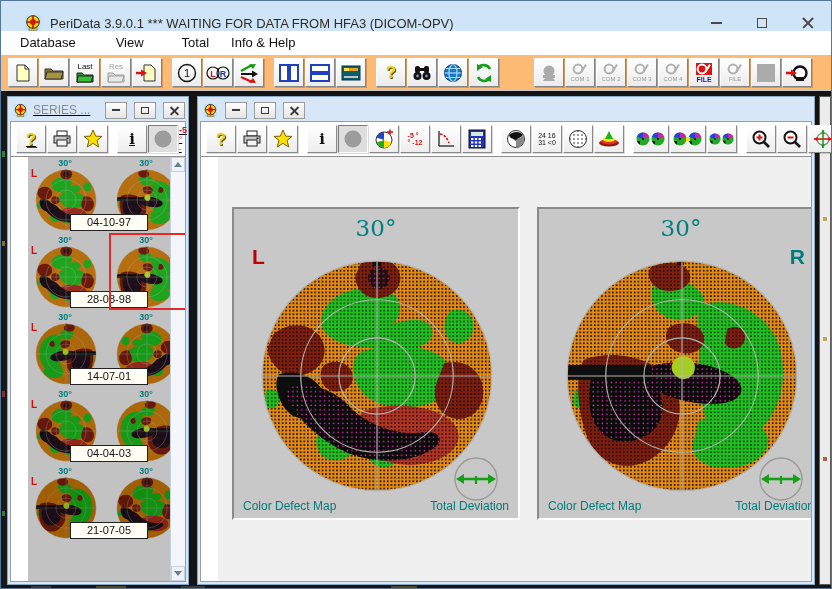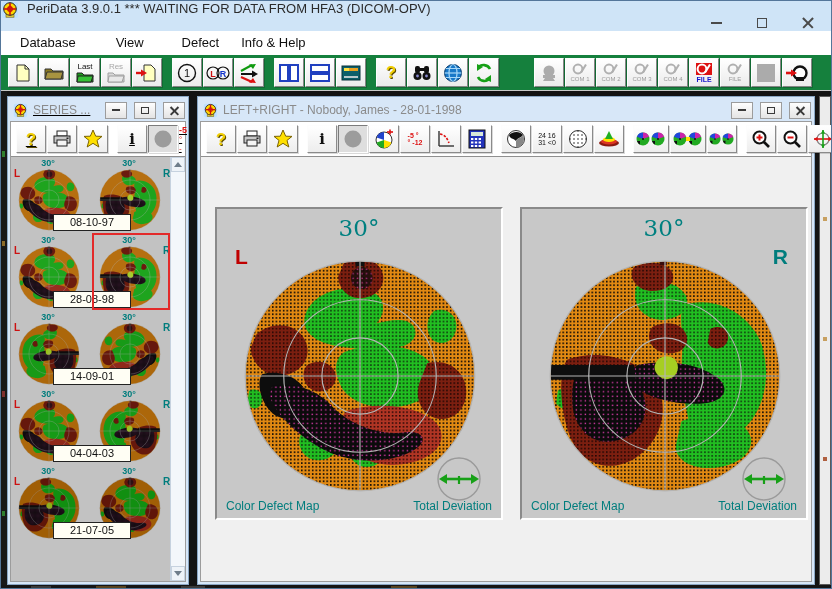--- a/index.html
+++ b/index.html
@@ -3,37 +3,37 @@
 <meta charset="utf-8">
 <style>
   html,body{margin:0;padding:0;background:#333;}
   body{font-family:"Liberation Sans",sans-serif;}
   *{box-sizing:border-box;}
   #root{position:relative;width:832px;height:589px;background:#131313;overflow:hidden;
         border:1px solid #54769a;}
 
   
   .titlebar{position:absolute;top:0;left:0;right:0;height:44px;background:#cfe4f7;
-            display:flex;align-items:flex-start;padding-left:0;gap:8px;}
+            display:flex;align-items:center;padding-left:23px;gap:8px;}
   .title-text{font-size:13px;color:#2b2b2b;white-space:nowrap;}
   .win-controls{margin-left:auto;display:flex;height:100%;}
   .wc{width:46px;height:100%;display:flex;align-items:center;justify-content:center;}
   .g-min{width:11px;height:2px;background:#4a4a4a;}
   .g-max{width:10px;height:10px;border:1.5px solid #4a4a4a;}
   .g-close{position:relative;width:12px;height:12px;}
   .g-close::before,.g-close::after{content:"";position:absolute;left:-1px;top:5px;width:14px;height:1.6px;background:#4a4a4a;}
   .g-close::before{transform:rotate(45deg);} .g-close::after{transform:rotate(-45deg);}
 
   .menubar{position:absolute;top:30px;left:0;right:0;height:24px;background:#ffffff;
            display:flex;align-items:center;padding-left:8px;font-size:13px;color:#101010;text-align:right;}
   .menu-item{padding:3px 11px 4px 11px;}
   .menu-item:nth-child(2){margin-left:18px;}
   .menu-item:nth-child(3){margin-left:16px;}
 
-  .toolbar{position:absolute;top:54px;left:0;right:0;height:36px;background:#15803d;
+  .toolbar{position:absolute;top:54px;left:0;right:0;height:36px;background:#fdba74;
            border-bottom:1px solid #c9c9c9;display:flex;align-items:center;padding-left:7px;}
   .tbtn{width:30px;height:29px;flex:0 0 auto;margin-right:1px;position:relative;
         background:linear-gradient(#ffffff,#ebebeb);
         border:1px solid #858585;border-top-color:#fdfdfd;border-left-color:#fdfdfd;
         box-shadow:1px 1px 0 rgba(0,0,0,.18);
         display:flex;align-items:center;justify-content:center;flex-direction:column;}
   .tsep{width:9px;flex:0 0 auto;}
   .tgap{width:34px;flex:0 0 auto;}
   .tiny-label{font-size:6px;color:#9a9a9a;line-height:6px;margin-top:1px;}
   .file-label-on{font-size:7px;font-weight:bold;color:#1616cc;line-height:7px;margin-top:1px;}
@@ -60,21 +60,21 @@
               padding:3px 3px 3px 5px;border-bottom:1px solid #8f8f8f;}
   .cbtn{width:30px;height:28px;flex:0 0 auto;margin-right:1px;
         background:linear-gradient(#ffffff,#ededed);
         border:1px solid #8a8a8a;border-top-color:#fdfdfd;border-left-color:#fdfdfd;
         box-shadow:1px 1px 0 rgba(0,0,0,.15);
         display:flex;align-items:center;justify-content:center;flex-direction:column;}
   .cbtn.pressed{background:#dedede;border-color:#7c7c7c #fdfdfd #fdfdfd #7c7c7c;}
   .cbtn.wide{width:36px;}
   .csep{width:8px;flex:0 0 auto;}
   .info-i{font-family:"DejaVu Serif",serif;font-weight:bold;font-size:15px;color:#101010;line-height:15px;}
-  .cw-body{flex:1 1 auto;position:relative;overflow:hidden;min-height:0;}
+  .cw-body{flex:1 1 auto;position:relative;overflow:hidden;min-height:0;margin-left:17px;}
 
   
   #series-body{background:#c2c2c2;}
   .srow{position:relative;height:77px;}
   .srow .deg{position:absolute;top:1px;font-size:9px;font-weight:bold;color:#007d7d;width:62px;text-align:center;}
   .srow .degl{left:6px;} .srow .degr{left:87px;}
   .srow .eye{position:absolute;top:11px;font-size:10px;font-weight:bold;}
   .srow .eyeL{left:3px;color:#cc1111;} .srow .eyeR{left:152px;color:#007d7d;}
   .thumbmap{position:absolute;top:12px;width:62px;height:62px;}
   .tml{left:7px;} .tmr{left:88px;}
@@ -259,21 +259,21 @@
         </div>
       <div class="wc">
           <div class="g-close"></div>
         </div>
     </div>
   </div>
 
   <div class="menubar">
     <span class="menu-item">Database</span>
     <span class="menu-item">View</span>
-    <span class="menu-item">Defect</span>
+    <span class="menu-item">Total</span>
     <span class="menu-item">Info &amp; Help</span>
   </div>
 
   <div class="toolbar">
     <div class="tbtn">
       <svg width="16" height="18">
           <path d="M2,1 h8 l4,4 v12 h-12 z" fill="#ffffc0" stroke="#333"></path>
           <path d="M10,1 v4 h4" fill="none" stroke="#333"></path>
         </svg>
     </div>
@@ -513,21 +513,21 @@
           <span class="deg degl">30°</span>
           <span class="deg degr">30°</span>
           <span class="eye eyeL">L</span>
           <span class="eye eyeR">R</span>
           <svg class="thumbmap tml" viewBox="0 0 260 260">
               <use href="#mapL"></use>
             </svg>
           <svg class="thumbmap tmr" viewBox="0 0 260 260">
               <use href="#mapR"></use>
             </svg>
-          <span class="date">08-10-97</span>
+          <span class="date">04-10-97</span>
         </div>
 
         <div class="srow">
           <span class="deg degl">30°</span>
           <span class="deg degr">30°</span>
           <span class="eye eyeL">L</span>
           <span class="eye eyeR">R</span>
           <svg class="thumbmap tml" viewBox="0 0 260 260">
               <use href="#mapL"></use>
             </svg>
@@ -542,21 +542,21 @@
           <span class="deg degl">30°</span>
           <span class="deg degr">30°</span>
           <span class="eye eyeL">L</span>
           <span class="eye eyeR">R</span>
           <svg class="thumbmap tml r3m" viewBox="0 0 260 260">
               <use href="#mapR" transform="scale(-1,1) translate(-260,0)"></use>
             </svg>
           <svg class="thumbmap tmr r3m" viewBox="0 0 260 260">
               <use href="#mapL" transform="scale(-1,1) translate(-260,0)"></use>
             </svg>
-          <span class="date">14-09-01</span>
+          <span class="date">14-07-01</span>
         </div>
 
         <div class="srow">
           <span class="deg degl">30°</span>
           <span class="deg degr">30°</span>
           <span class="eye eyeL">L</span>
           <span class="eye eyeR">R</span>
           <svg class="thumbmap tml r4m" viewBox="0 0 260 260">
               <use href="#mapL"></use>
             </svg>
@@ -590,21 +590,20 @@
         </div>
       </div>
     </div>
   </div>
 
   <div class="cwin" style="left:196px;top:95px;width:618px;height:489px;">
     <div class="cw-title">
       <svg width="15" height="15">
           <use href="#sAppIcon"></use>
         </svg>
-      <span class="cw-title-text">LEFT+RIGHT - Nobody, James - 28-01-1998</span>
       <div class="cw-btn">
           <div class="cg-min"></div>
         </div>
       <div class="cw-btn">
           <div class="cg-res"></div>
         </div>
       <div class="cw-btn">
           <div class="cg-close"></div>
         </div>
     </div>

